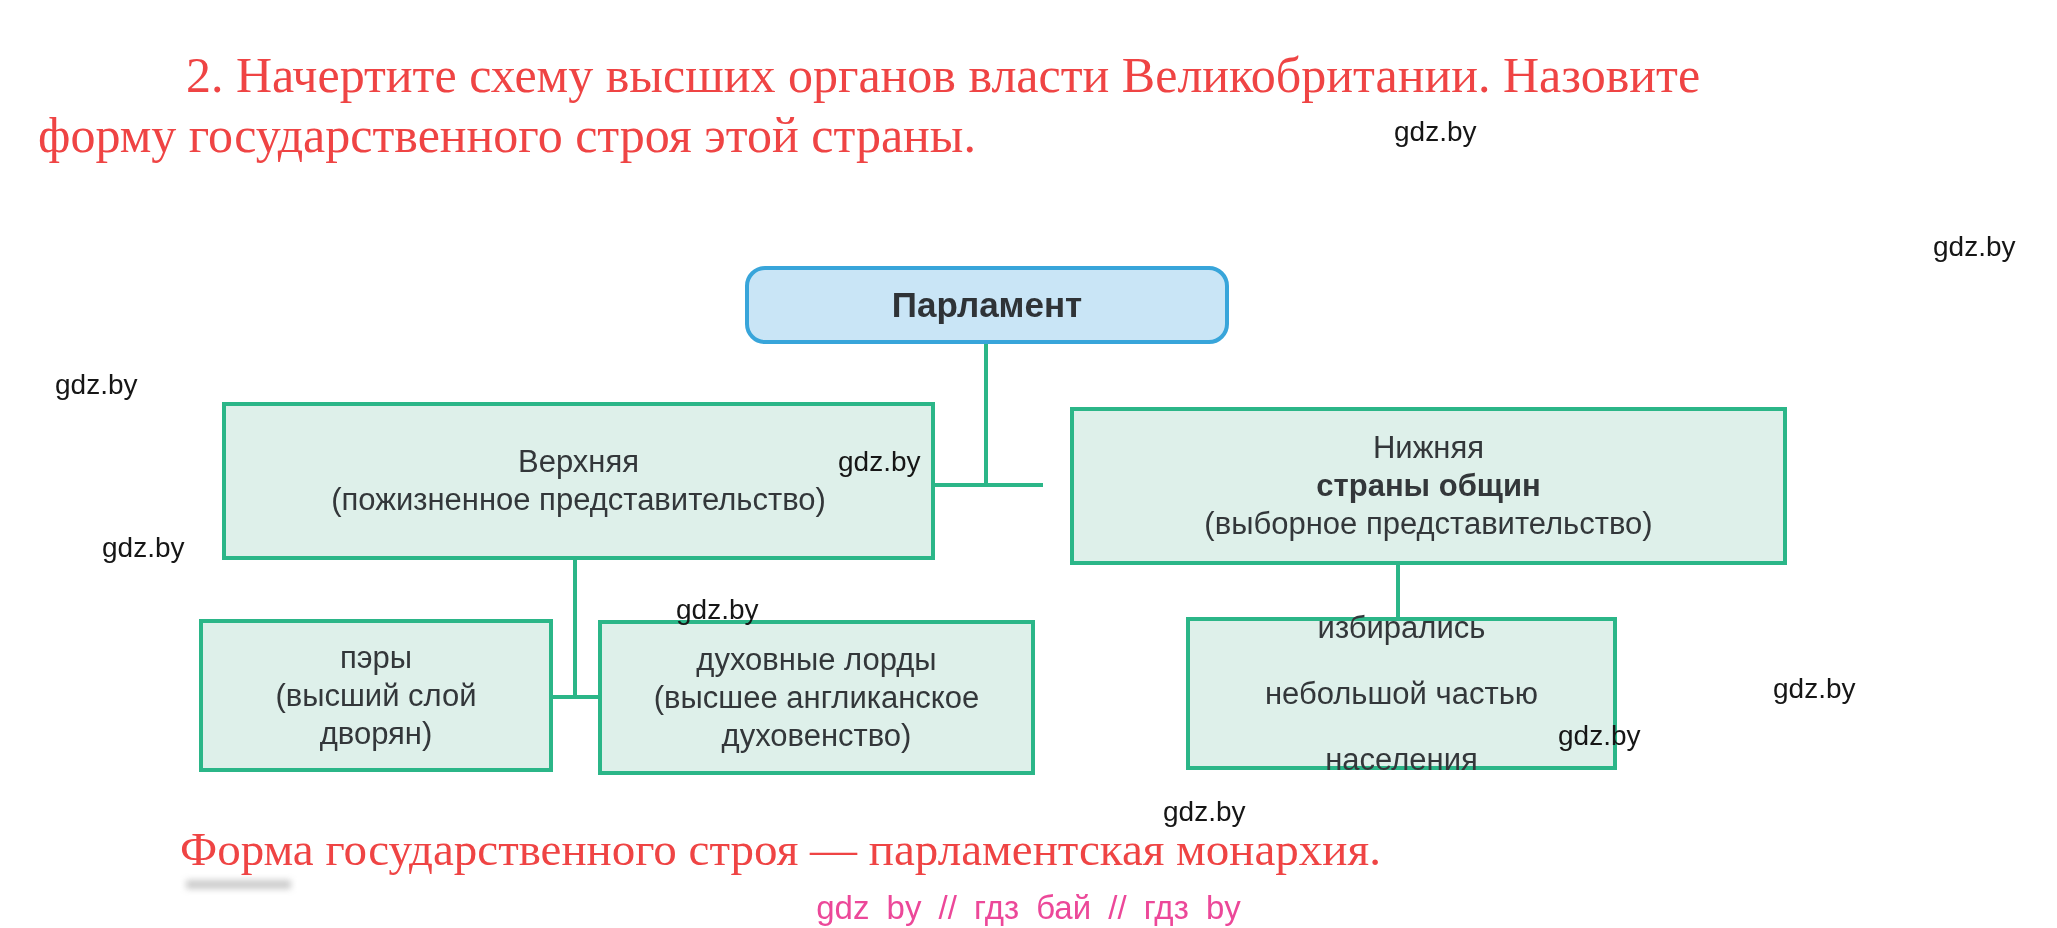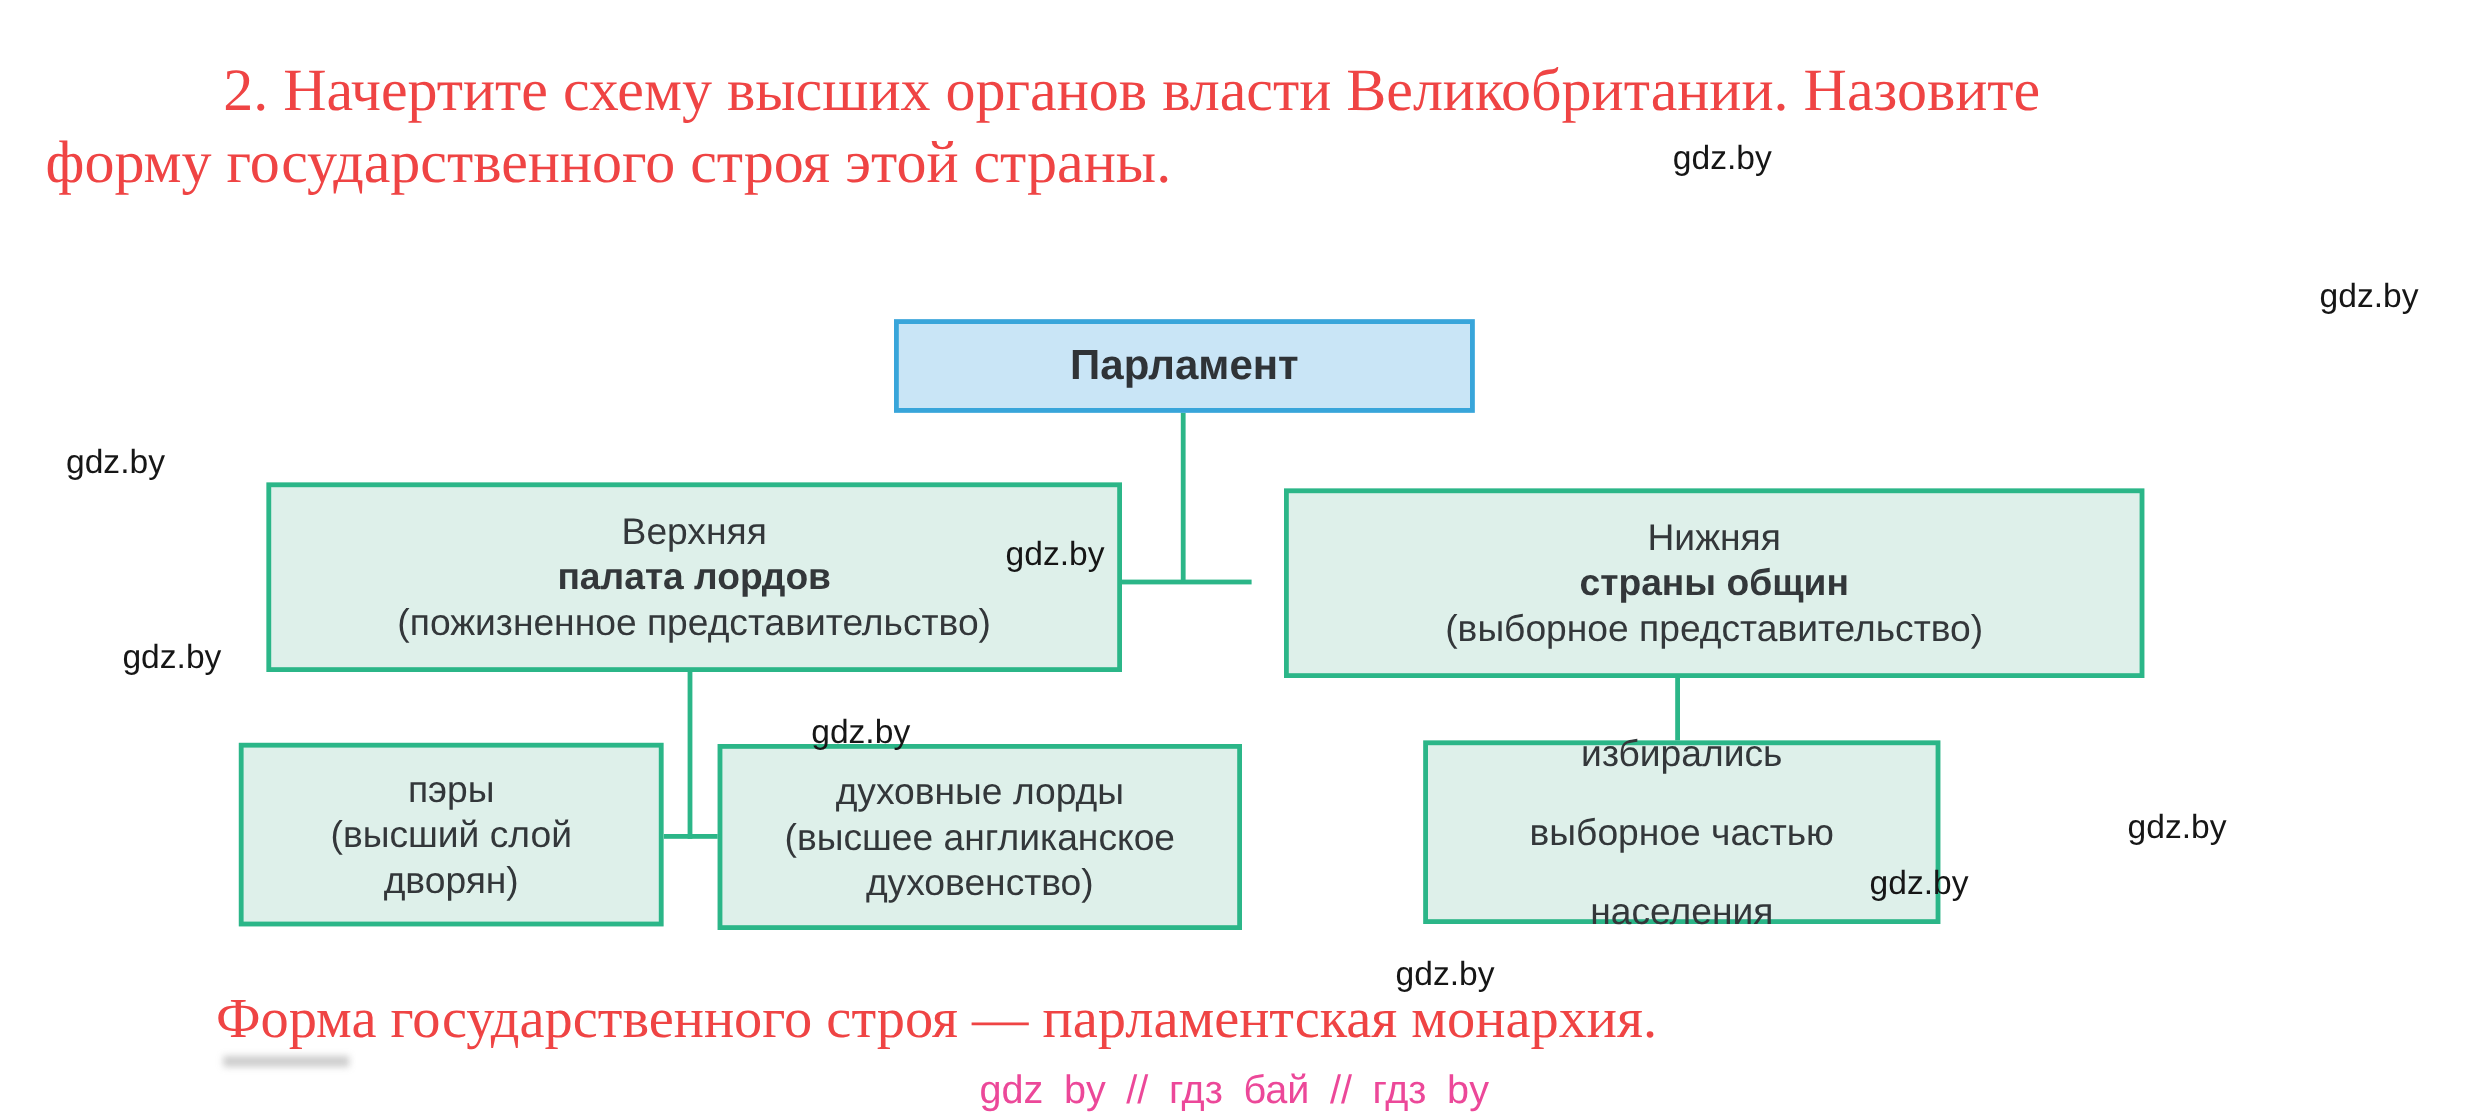--- a/index.html
+++ b/index.html
@@ -18,21 +18,21 @@
   .task-line2 { position:absolute; top:106px; left:38px;  font-size:50px; }
   
   .box {
     position:absolute; box-sizing:border-box;
     display:flex; flex-direction:column; justify-content:center; align-items:center;
     text-align:center; color:#33373a; font-size:31px; line-height:38px;
   }
   .green-box { border:4px solid #2bb688; background:#def0ea; }
   .blue-box  { border:4px solid #38a5da; background:#c9e5f6; }
   .parliament { left:745px; top:266px; width:484px; height:78px;
-                font-weight:bold; font-size:35px; color:#2f3337; }
+                font-weight:bold; font-size:35px; color:#2f3337;border-radius:20px; }
   .upper     { left:222px;  top:402px; width:713px; height:158px; }
   .lower     { left:1042px; top:407px; width:717px; height:158px;margin-left:28px; }
   .peers     { left:199px;  top:619px; width:354px; height:153px; }
   .spiritual { left:598px;  top:620px; width:437px; height:155px; }
   .elected   { left:1186px; top:617px; width:431px; height:153px;gap:28px; }
   .bold-line { font-weight:bold; }
   
   .conn { position:absolute; background:#2bb688; }
   .conn-parliament-v { left:984px;  top:343px; width:4px;  height:142px; }
   .conn-houses-h     { left:930px;  top:483px; width:113px; height:4px; }
@@ -76,21 +76,20 @@
   <div class="conn conn-upper-v"></div>
   <div class="conn conn-peers-h"></div>
   <div class="conn conn-lower-v"></div>
 
   <div class="box blue-box parliament">
     <span>Парламент</span>
   </div>
 
   <div class="box green-box upper">
     <span>Верхняя</span>
-    <span class="bold-line">палата лордов</span>
     <span>(пожизненное представительство)</span>
   </div>
 
   <div class="box green-box lower">
     <span>Нижняя</span>
     <span class="bold-line">страны общин</span>
     <span>(выборное представительство)</span>
   </div>
 
   <div class="box green-box peers">
@@ -100,21 +99,21 @@
   </div>
 
   <div class="box green-box spiritual">
     <span>духовные лорды</span>
     <span>(высшее англиканское</span>
     <span>духовенство)</span>
   </div>
 
   <div class="box green-box elected">
     <span>избирались</span>
-    <span>выборное частью</span>
+    <span>небольшой частью</span>
     <span>населения</span>
   </div>
 
   <div class="wm wm-title">gdz.by</div>
   <div class="wm wm-left-up">gdz.by</div>
   <div class="wm wm-left-low">gdz.by</div>
   <div class="wm wm-upper-box">gdz.by</div>
   <div class="wm wm-spiritual">gdz.by</div>
   <div class="wm wm-far-right">gdz.by</div>
   <div class="wm wm-elected-r">gdz.by</div>

